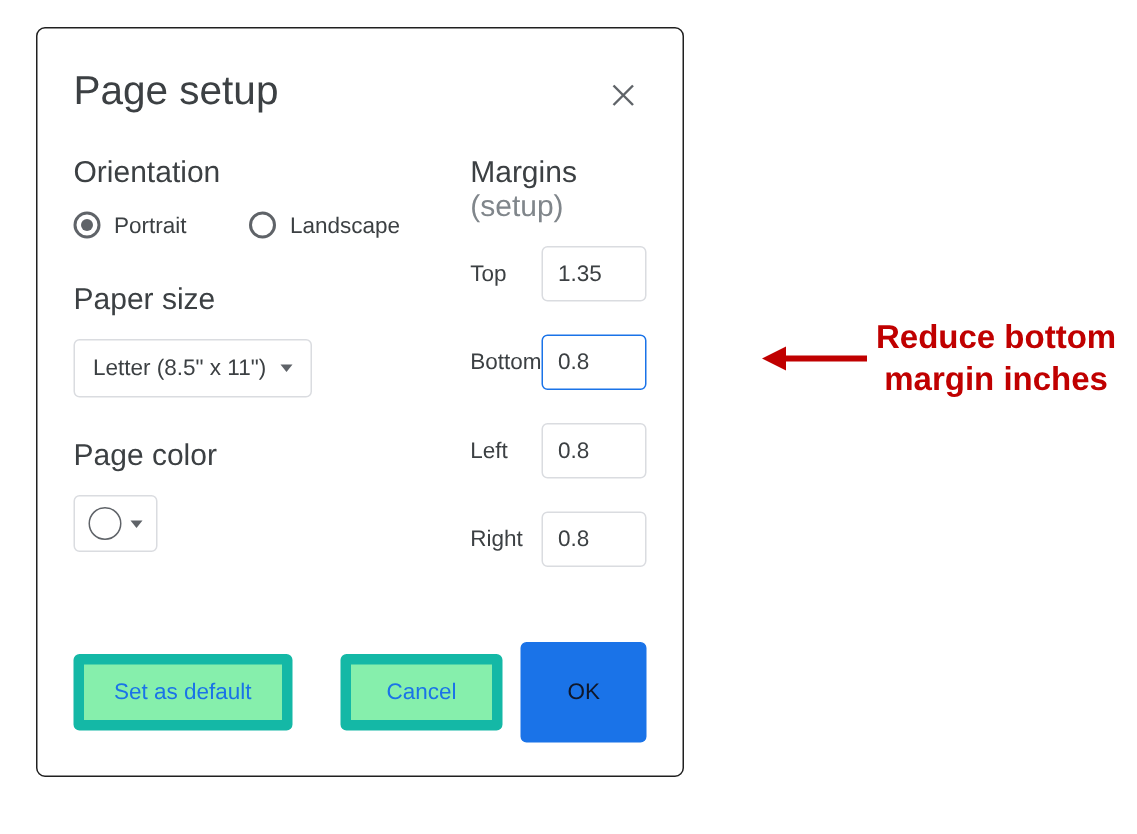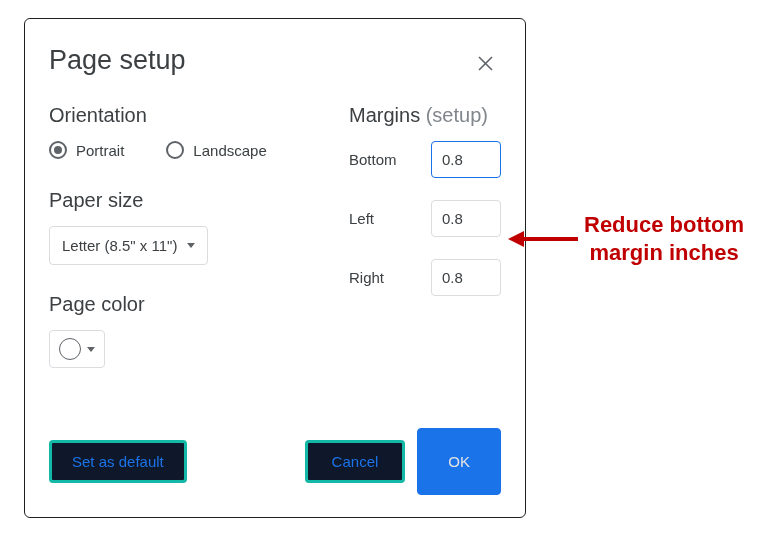--- a/index.html
+++ b/index.html
@@ -7,21 +7,21 @@
       font-family: Arial, "Helvetica Neue", sans-serif;
       background: #fff;
       width: 758px;
       height: 556px;
       position: relative;
     }
     .dialog {
       position: absolute;
       left: 24px;
       top: 18px;
-      width: 502px;
+      width: 432px;
       height: 500px;
       border: 1px solid #202020;
       border-radius: 6px;
       background: #fff;
       padding: 26px 24px 20px 24px;
     }
     .dialog-title {
       font-size: 27px;
       font-weight: 400;
       color: #3c4043;
@@ -143,32 +143,32 @@
     }
     .footer {
       position: absolute;
       bottom: 22px;
       left: 24px;
       right: 24px;
       display: flex;
       align-items: center;
     }
     .btn {
-      border: 3px solid #14b8a6;
+      border: 7px solid #14b8a6;
       border-radius: 4px;
       padding: 10px 20px;
       font-size: 15px;
       cursor: pointer;
-      background: #0f172a;
+      background: #86efac;
     }
     .btn-default { color: #1a73e8; }
     .btn-cancel { color: #1a73e8; margin-left: auto; margin-right: 12px; padding: 10px 24px; }
     .btn-ok {
       background: #1a73e8;
-      color: #e5e5e5;
+      color: #0f172a;
       border: 1px solid #1a73e8;
       padding: 24px 30px;
     }
     .annotation {
       position: absolute;
       left: 508px;
       top: 211px;
       display: flex;
       align-items: center;
     }
@@ -224,20 +224,24 @@
       </div>
     </div>
 
     <div class="col-right">
       <div class="section-label">
         <span>Margins</span>
         <span class="units">(setup)</span>
       </div>
 
       <div class="margin-row">
+        <span class="margin-label">Top</span>
+        <input class="margin-input" value="1.35" style="">
+      </div>
+      <div class="margin-row">
         <span class="margin-label">Bottom</span>
         <input class="margin-input highlight" value="0.8" style="">
       </div>
       <div class="margin-row">
         <span class="margin-label">Left</span>
         <input class="margin-input" value="0.8" style="">
       </div>
       <div class="margin-row">
         <span class="margin-label">Right</span>
         <input class="margin-input" value="0.8" style="">

